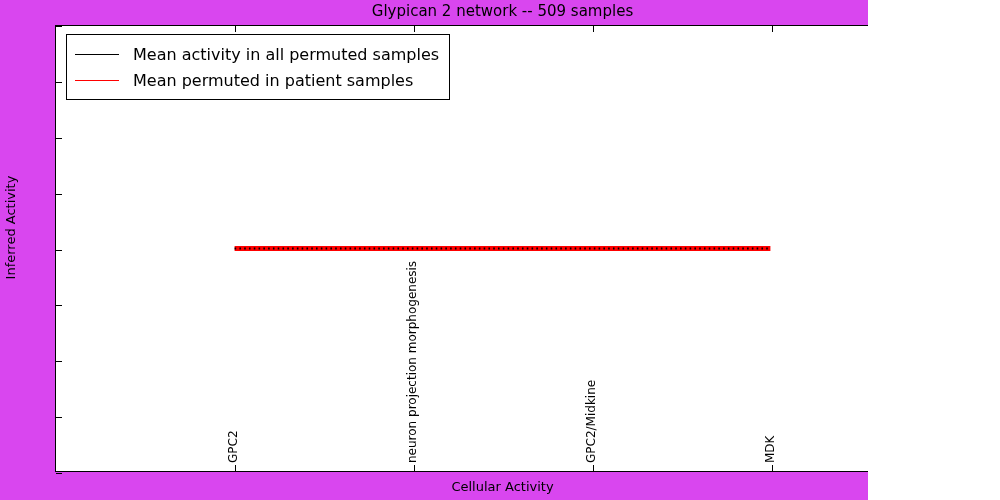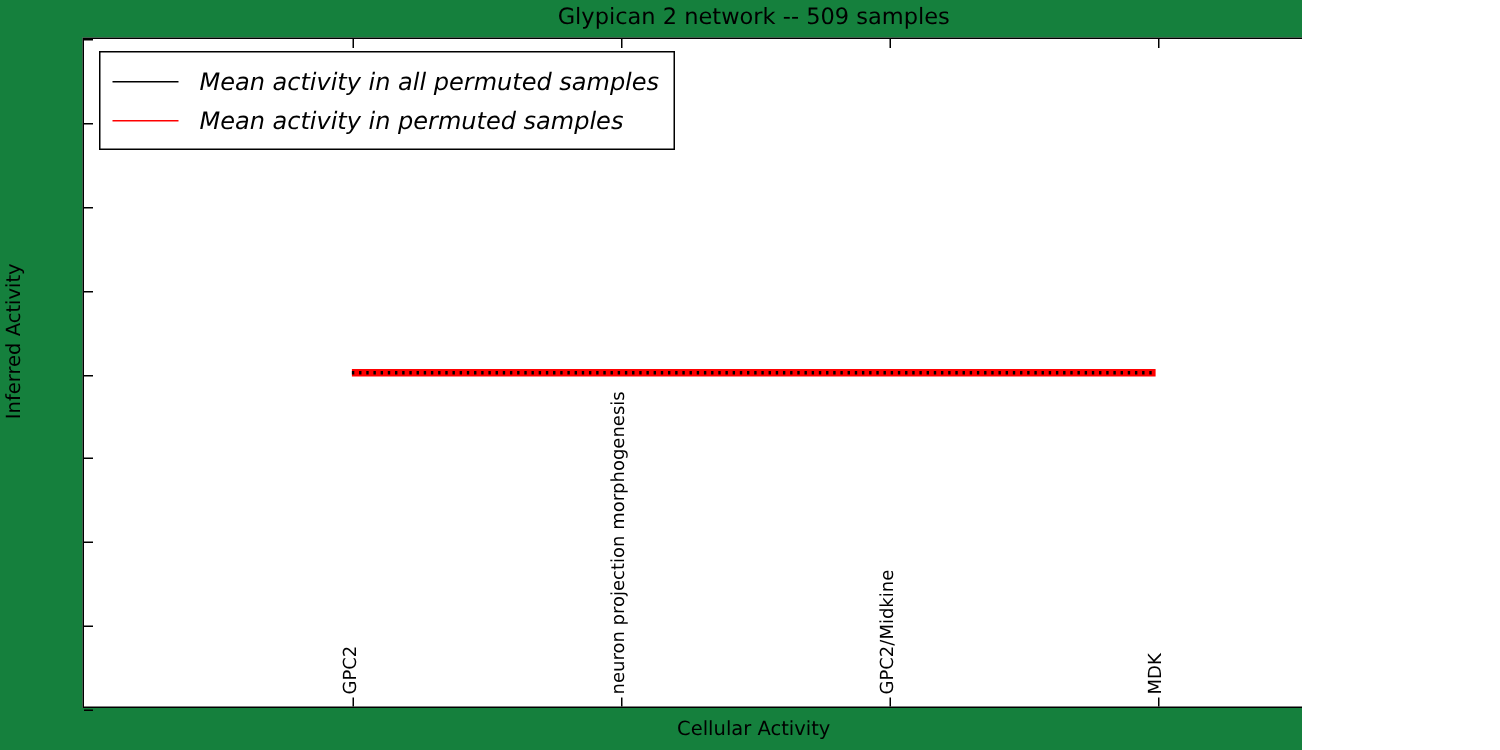--- a/index.html
+++ b/index.html
@@ -7,21 +7,21 @@
     padding: 0;
     background: #ffffff;
   }
   body {
     font-family: "DejaVu Sans", sans-serif;
   }
   #figure {
     position: relative;
     width: 868px;
     height: 500px;
-    background: #15803d;
+    background: #d946ef;
     overflow: hidden;
   }
   
   #chart-title {
     position: absolute;
     left: 55px;
     top: 0px;
     width: 895px;
     height: 22px;
     line-height: 22px;
@@ -113,21 +113,20 @@
   }
   
   #legend {
     position: absolute;
     left: 10px;
     top: 8px;
     border: 1.2px solid #000000;
     background: #ffffff;
     padding: 6px 10px 6px 8px;
     box-sizing: border-box;
-    font-style: italic;
   }
   .legend-row {
     display: flex;
     align-items: center;
     height: 26px;
   }
   .legend-swatch {
     width: 44px;
     height: 0;
     margin-right: 14px;
@@ -191,21 +190,21 @@
       <polyline id="series-permuted" fill="none" stroke="#000000" stroke-width="2.2" stroke-dasharray="1.6 3.2" stroke-linecap="butt" points="179,223.5 181.98333333333332,223.5 184.9666666666667,223.5 187.95000000000002,223.5 190.9333333333333,223.5 193.91666666666666,223.5 196.90000000000003,223.5 199.88333333333333,223.5 202.86666666666665,223.5 205.85,223.5 208.83333333333334,223.5 211.81666666666666,223.5 214.79999999999998,223.5 217.78333333333333,223.5 220.76666666666668,223.5 223.75,223.5 226.7333333333333,223.5 229.71666666666667,223.5 232.70000000000002,223.5 235.6833333333333,223.5 238.66666666666666,223.5 241.65,223.5 244.63333333333333,223.5 247.61666666666667,223.5 250.59999999999997,223.5 253.58333333333331,223.5 256.56666666666666,223.5 259.54999999999995,223.5 262.53333333333336,223.5 265.5166666666667,223.5 268.5,223.5 271.48333333333335,223.5 274.46666666666664,223.5 277.45,223.5 280.43333333333334,223.5 283.4166666666667,223.5 286.40000000000003,223.5 289.3833333333334,223.5 292.3666666666667,223.5 295.34999999999997,223.5 298.3333333333333,223.5 301.31666666666666,223.5 304.29999999999995,223.5 307.28333333333336,223.5 310.26666666666665,223.5 313.25,223.5 316.23333333333335,223.5 319.21666666666664,223.5 322.2,223.5 325.18333333333334,223.5 328.1666666666667,223.5 331.15,223.5 334.1333333333333,223.5 337.1166666666667,223.5 340.1,223.5 343.0833333333333,223.5 346.06666666666666,223.5 349.05,223.5 352.03333333333336,223.5 355.01666666666665,223.5 358,223.5 360.98333333333335,223.5 363.96666666666664,223.5 366.95,223.5 369.9333333333334,223.5 372.9166666666667,223.5 375.90000000000003,223.5 378.8833333333333,223.5 381.8666666666666,223.5 384.84999999999997,223.5 387.8333333333333,223.5 390.81666666666666,223.5 393.80000000000007,223.5 396.78333333333336,223.5 399.76666666666665,223.5 402.75,223.5 405.7333333333333,223.5 408.71666666666664,223.5 411.7,223.5 414.6833333333333,223.5 417.6666666666667,223.5 420.65000000000003,223.5 423.6333333333333,223.5 426.6166666666667,223.5 429.59999999999997,223.5 432.5833333333333,223.5 435.56666666666666,223.5 438.55000000000007,223.5 441.53333333333336,223.5 444.5166666666667,223.5 447.5,223.5 450.4833333333333,223.5 453.4666666666666,223.5 456.45,223.5 459.43333333333334,223.5 462.4166666666667,223.5 465.40000000000003,223.5 468.3833333333333,223.5 471.3666666666666,223.5 474.35,223.5 477.3333333333333,223.5 480.3166666666667,223.5 483.3,223.5 486.28333333333336,223.5 489.26666666666665,223.5 492.25000000000006,223.5 495.23333333333335,223.5 498.21666666666664,223.5 501.19999999999993,223.5 504.1833333333332,223.5 507.16666666666663,223.5 510.15000000000003,223.5 513.1333333333333,223.5 516.1166666666667,223.5 519.0999999999999,223.5 522.0833333333333,223.5 525.0666666666667,223.5 528.0500000000001,223.5 531.0333333333334,223.5 534.0166666666667,223.5 537,223.5 539.9833333333332,223.5 542.9666666666667,223.5 545.9499999999999,223.5 548.9333333333334,223.5 551.9166666666667,223.5 554.9,223.5 557.8833333333333,223.5 560.8666666666667,223.5 563.85,223.5 566.8333333333333,223.5 569.8166666666666,223.5 572.8000000000001,223.5 575.7833333333333,223.5 578.7666666666668,223.5 581.75,223.5 584.7333333333333,223.5 587.7166666666666,223.5 590.6999999999999,223.5 593.6833333333333,223.5 596.6666666666667,223.5 599.6500000000001,223.5 602.6333333333333,223.5 605.6166666666667,223.5 608.5999999999999,223.5 611.5833333333334,223.5 614.5666666666667,223.5 617.5500000000001,223.5 620.5333333333333,223.5 623.5166666666667,223.5 626.5,223.5 629.4833333333333,223.5 632.4666666666667,223.5 635.4499999999999,223.5 638.4333333333333,223.5 641.4166666666666,223.5 644.4,223.5 647.3833333333333,223.5 650.3666666666667,223.5 653.35,223.5 656.3333333333333,223.5 659.3166666666667,223.5 662.3,223.5 665.2833333333334,223.5 668.2666666666667,223.5 671.25,223.5 674.2333333333333,223.5 677.2166666666666,223.5 680.2,223.5 683.1833333333333,223.5 686.1666666666667,223.5 689.15,223.5 692.1333333333333,223.5 695.1166666666667,223.5 698.1,223.5 701.0833333333334,223.5 704.0666666666667,223.5 707.0500000000001,223.5 710.0333333333333,223.5 713.0166666666667,223.5 716,223.5"></polyline>
     </svg>
 
     <div id="legend">
       <div class="legend-row">
         <span class="legend-swatch black"></span>
         <span class="legend-text">Mean activity in all permuted samples</span>
       </div>
       <div class="legend-row">
         <span class="legend-swatch red"></span>
-        <span class="legend-text">Mean activity in permuted samples</span>
+        <span class="legend-text">Mean permuted in patient samples</span>
       </div>
     </div>
 
   </div>
 
   <div id="y-axis-label">Inferred Activity</div>
 
   <div id="x-axis-label">Cellular Activity</div>
 
 </div>

